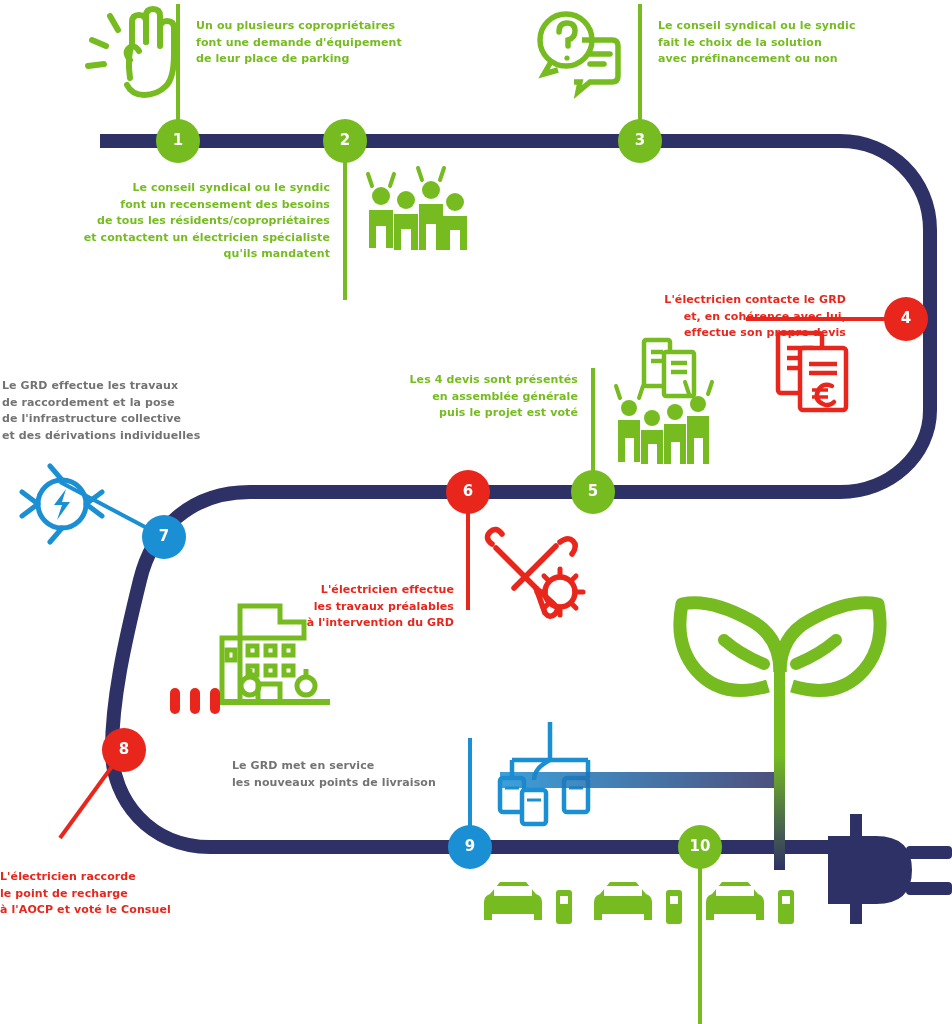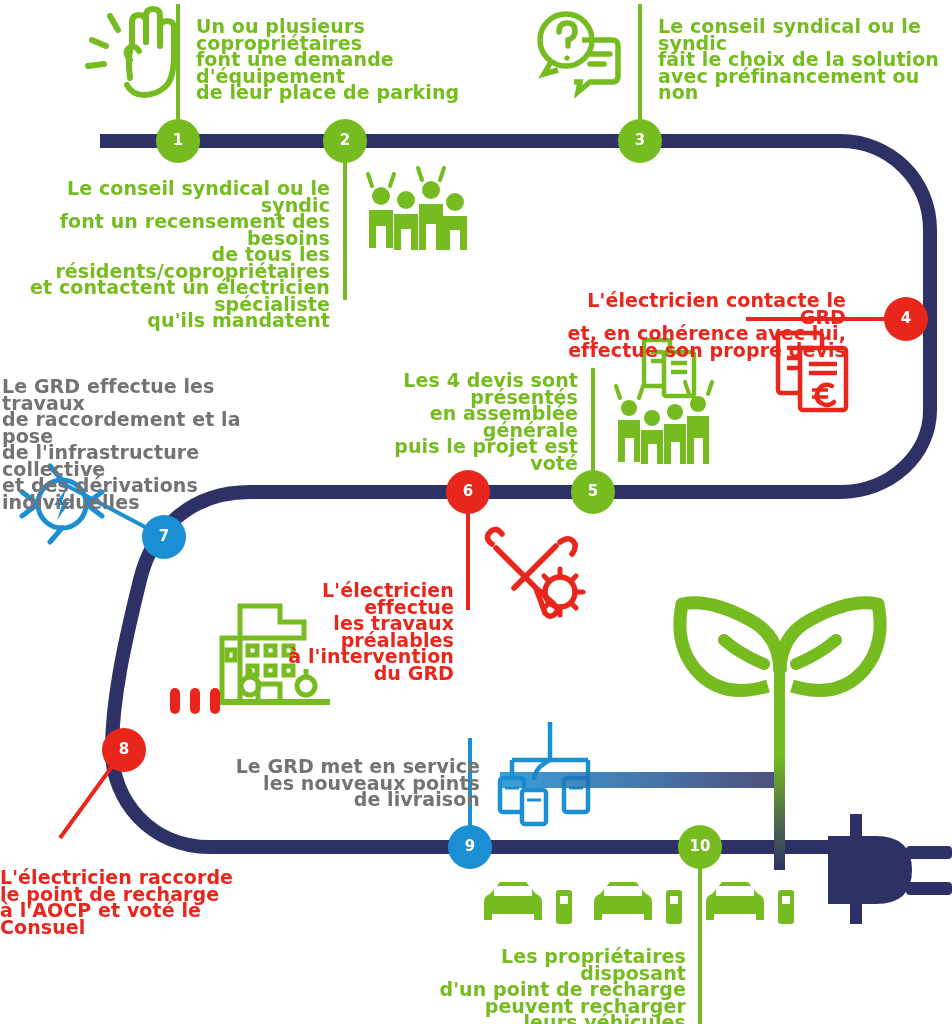--- a/index.html
+++ b/index.html
@@ -6,32 +6,32 @@
   body{
     font-family:"DejaVu Sans","Liberation Sans",sans-serif;
     width:952px;height:1024px;overflow:hidden;position:relative;
   }
   #stage{position:relative;width:952px;height:1024px;overflow:hidden;background:#fff;}
   #flowsvg{position:absolute;left:0;top:0;width:952px;height:1024px;}
 
   .lbl{
     position:absolute;
     font-weight:bold;
-    font-size:19px;
+    font-size:11px;
     line-height:16.5px;
     letter-spacing:.1px;
     white-space:pre-line;
     pointer-events:none;
   }
   .lbl.green{color:#76BC21;}
   .lbl.red{color:#E8261C;margin-top:44px;}
   .lbl.blue{color:#737373;}
   .ta-l{text-align:left;}
   .ta-r{text-align:right;}
-  .ta-c{text-align:right;}
+  .ta-c{text-align:left;}
 
   .nodenum{
     position:absolute;
     color:#ffffff;
     font-weight:bold;
     font-size:15px;
     text-align:center;
     line-height:1;
     pointer-events:none;
     user-select:none;
@@ -348,17 +348,14 @@
 de l'infrastructure collective
 et des dérivations individuelles</div>
 
   <div class="lbl red ta-l" style="left:0px;top:825px;width:238px;">L'électricien raccorde
 le point de recharge
 à l'AOCP et voté le Consuel</div>
 
   <div class="lbl blue ta-c" style="left:232px;top:758px;width:248px;">Le GRD met en service
 les nouveaux points de livraison</div>
 
-  <div class="lbl green ta-r" style="left:438px;top:948px;width:248px;">Les propriétaires disposant
-d'un point de recharge
-peuvent recharger leurs véhicules</div>
 
 </div>
 
 </body></html>

